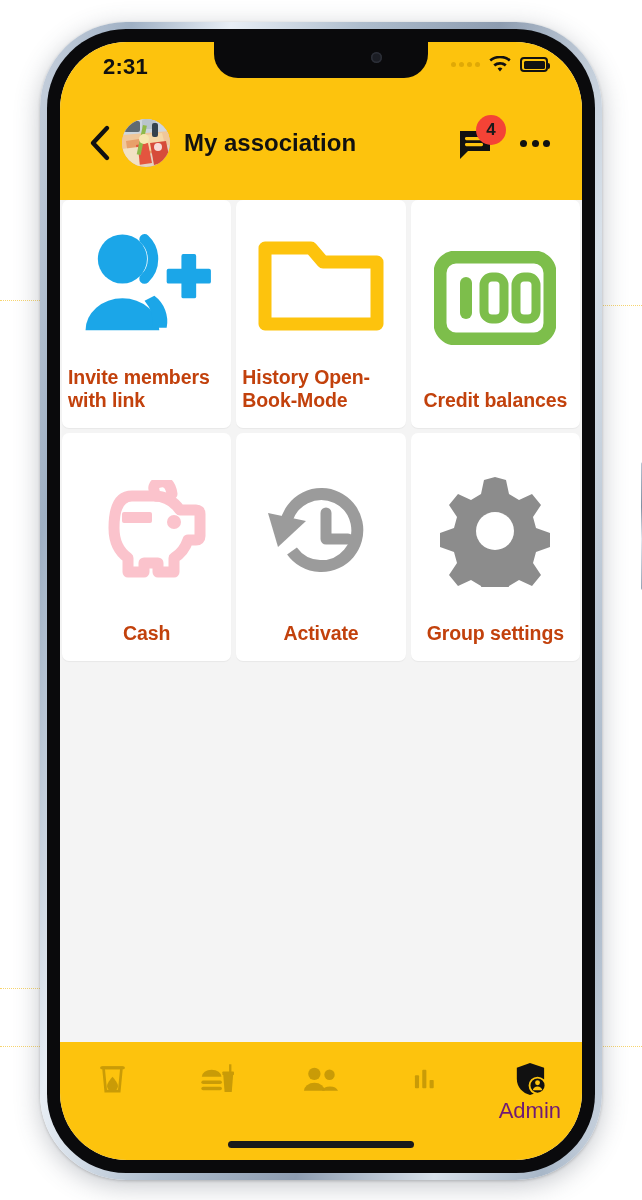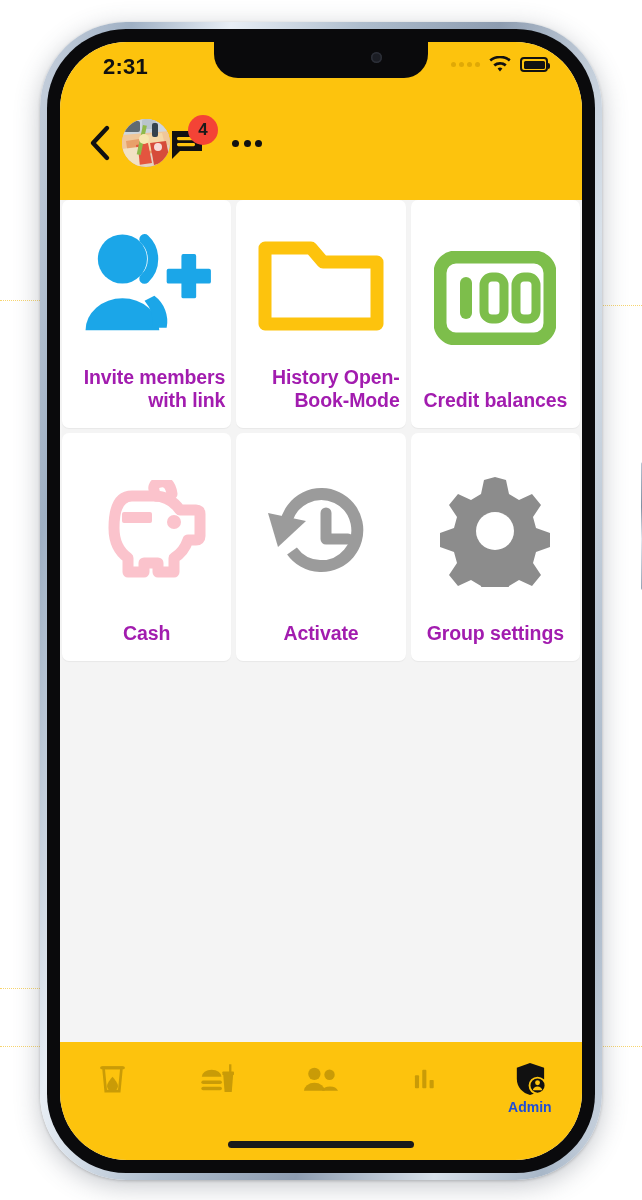--- a/index.html
+++ b/index.html
@@ -254,22 +254,22 @@
     flex: 1 1 auto;
     display: flex;
     align-items: center;
     justify-content: center;
     width: 100%;
     min-height: 0;
   }
   .tile-label {
     font-size: 19.5px;
     font-weight: 700;
-    color: #a21caf;
-    text-align: right;
+    color: #c2410c;
+    text-align: left;
     line-height: 1.18;
     letter-spacing: -.1px;
     padding-bottom: 4px;
     margin-top: 8px;
   }
 
   
   .bottomnav {
     position: absolute;
     left: 0; right: 0; bottom: 0;
@@ -283,23 +283,23 @@
   .navitem {
     flex: 1 1 0;
     display: flex;
     flex-direction: column;
     align-items: center;
     justify-content: flex-start;
     gap: 2px;
   }
   .navitem .ic { height: 38px; display: flex; align-items: center; justify-content: center; }
   .navitem .nl {
-    font-size: 14px;
-    color: #1d4ed8;
-    font-weight: 700;
+    font-size: 22px;
+    color: #701a75;
+    font-weight: 400;
     line-height: 1;
   }
   .home-indicator {
     position: absolute;
     left: 50%;
     transform: translateX(-50%);
     bottom: 12px;
     width: 186px;
     height: 7px;
     border-radius: 4px;
@@ -374,20 +374,21 @@
                 <path d="M14 26 L26 24 L30 44 L16 46 Z" fill="#e4553f"></path>
                 <path d="M28 24 L44 22 L48 42 L32 46 Z" fill="#d64b3a"></path>
                 <path d="M0 30 L16 28 L18 48 L0 48 Z" fill="#f2e2c4"></path>
                 <rect x="18" y="6" width="4" height="30" fill="#8fb94a" transform="rotate(12 20 20)"></rect>
                 <circle cx="22" cy="20" r="5" fill="#f7e7b0"></circle>
                 <circle cx="36" cy="28" r="4" fill="#ffffff" opacity=".8"></circle>
                 <rect x="30" y="4" width="6" height="14" rx="2" fill="#34424d"></rect>
               </svg>
             </span>
 
+            <span class="title">My association</span>
 
             <span class="chat-wrap">
               <span class="chat-icon">
                 <svg viewBox="0 0 34 32" width="34" height="32">
                   <path d="M2 2 h30 v20 h-22 l-8 8 z" fill="#111"></path>
                   <rect x="7" y="8" width="18" height="3.2" rx="1.4" fill="#fdc30d"></rect>
                   <rect x="7" y="14" width="18" height="3.2" rx="1.4" fill="#fdc30d"></rect>
                 </svg>
               </span>
               <span class="badge">4</span>

